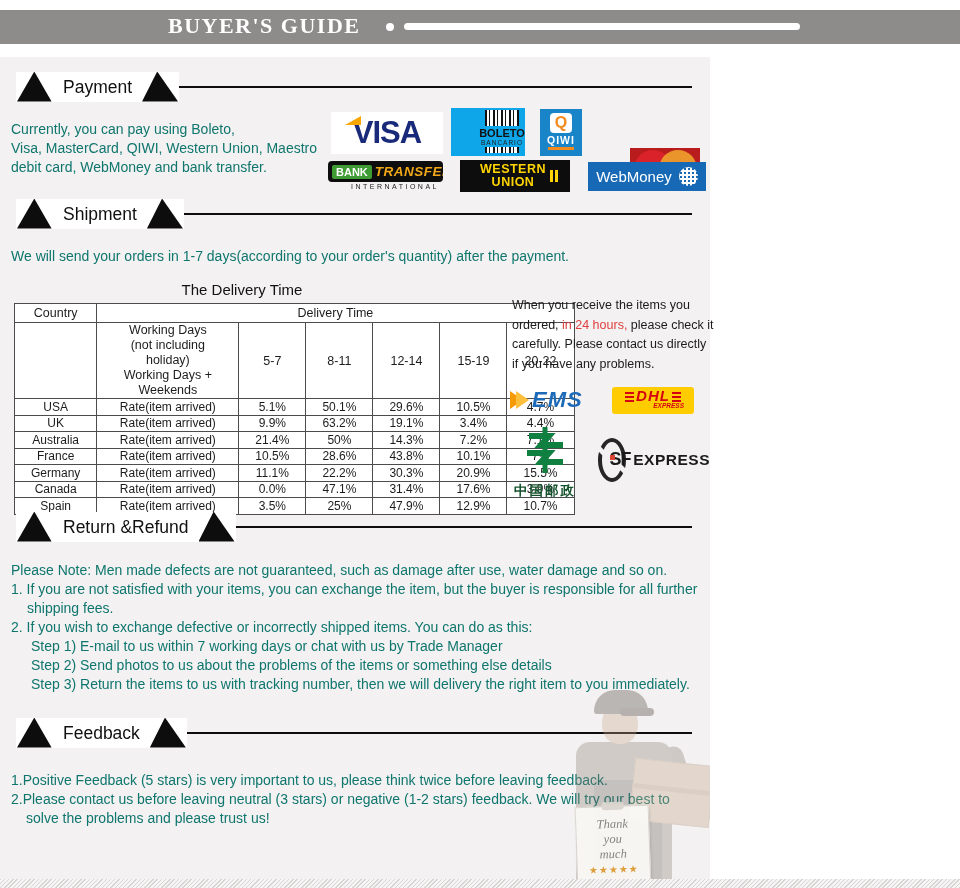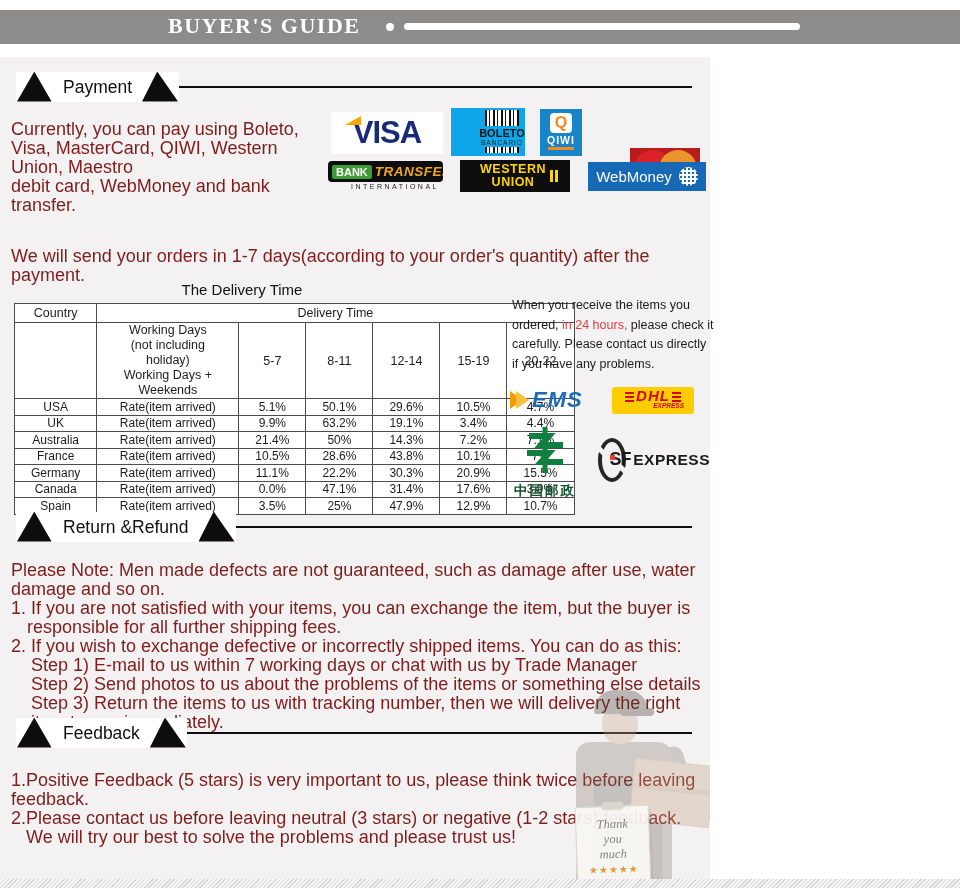--- a/index.html
+++ b/index.html
@@ -19,21 +19,21 @@
 
   
   .sec-header { position:absolute; left:16px; width:676px; display:flex; align-items:center; height:33px; }
   .sec-head-box { background:#fff; display:flex; align-items:flex-end; padding:0 1px; }
   .tri { display:inline-block; width:36px; height:30px; background:#0d0d0d; }
   .tri-left  { clip-path:polygon(48% 0, 96% 100%, 0 100%); }
   .tri-right { clip-path:polygon(42% 0, 100% 100%, 0 100%); }
   .sec-label { font-size:17.5px; color:#101010; padding:0 10px 4px 10px; white-space:nowrap; }
   .sec-line { flex:1; height:2px; background:#0d0d0d; }
 
-  .body-text { font-size:18px; line-height:19px; color:#7f1d1d; }
+  .body-text { font-size:14px; line-height:19px; color:#0f766e; }
 
   
   .logo { position:absolute; overflow:hidden; }
   .visa { left:331px; top:112px; width:112px; height:42px; background:#fff; text-align:center; }
   .visa-txt { font-weight:bold; font-size:31px; letter-spacing:-1px; color:#1a2a7a; line-height:42px; }
   .visa-flag { position:absolute; left:14px; top:4px; width:16px; height:9px; background:#f7a600;
     clip-path:polygon(0 100%, 100% 0, 100% 100%); }
 
   .boleto { left:451px; top:108px; width:74px; height:48px; background:#0ea5e9; text-align:center;padding-left:28px; }
   .barcode { height:16px; margin:2px 6px 0 6px;
@@ -208,20 +208,28 @@
       <div class="wu-bar"></div>
         <div class="wu-bar"></div>
     </div>
   </div>
 
   <div class="logo wm">
     <span class="wm-txt">WebMoney</span>
     <span class="wm-globe"></span>
   </div>
 
+  <div class="sec-header" style="top:197px;">
+    <span class="sec-head-box">
+      <span class="tri tri-left"></span>
+      <span class="sec-label">Shipment</span>
+      <span class="tri tri-right"></span>
+    </span>
+    <span class="sec-line"></span>
+  </div>
 
   <div class="abs body-text" style="left:11px; top:247px; width:690px;">We will send your orders in 1-7 days(according to your order's quantity) after the payment.</div>
 
   <div class="dt-title">The Delivery Time</div>
 
   <table class="delivery">
     <tbody>
         <tr class="hrow1">
       <td class="col-country">Country</td>
       <td colspan="6">Delivery Time</td>

